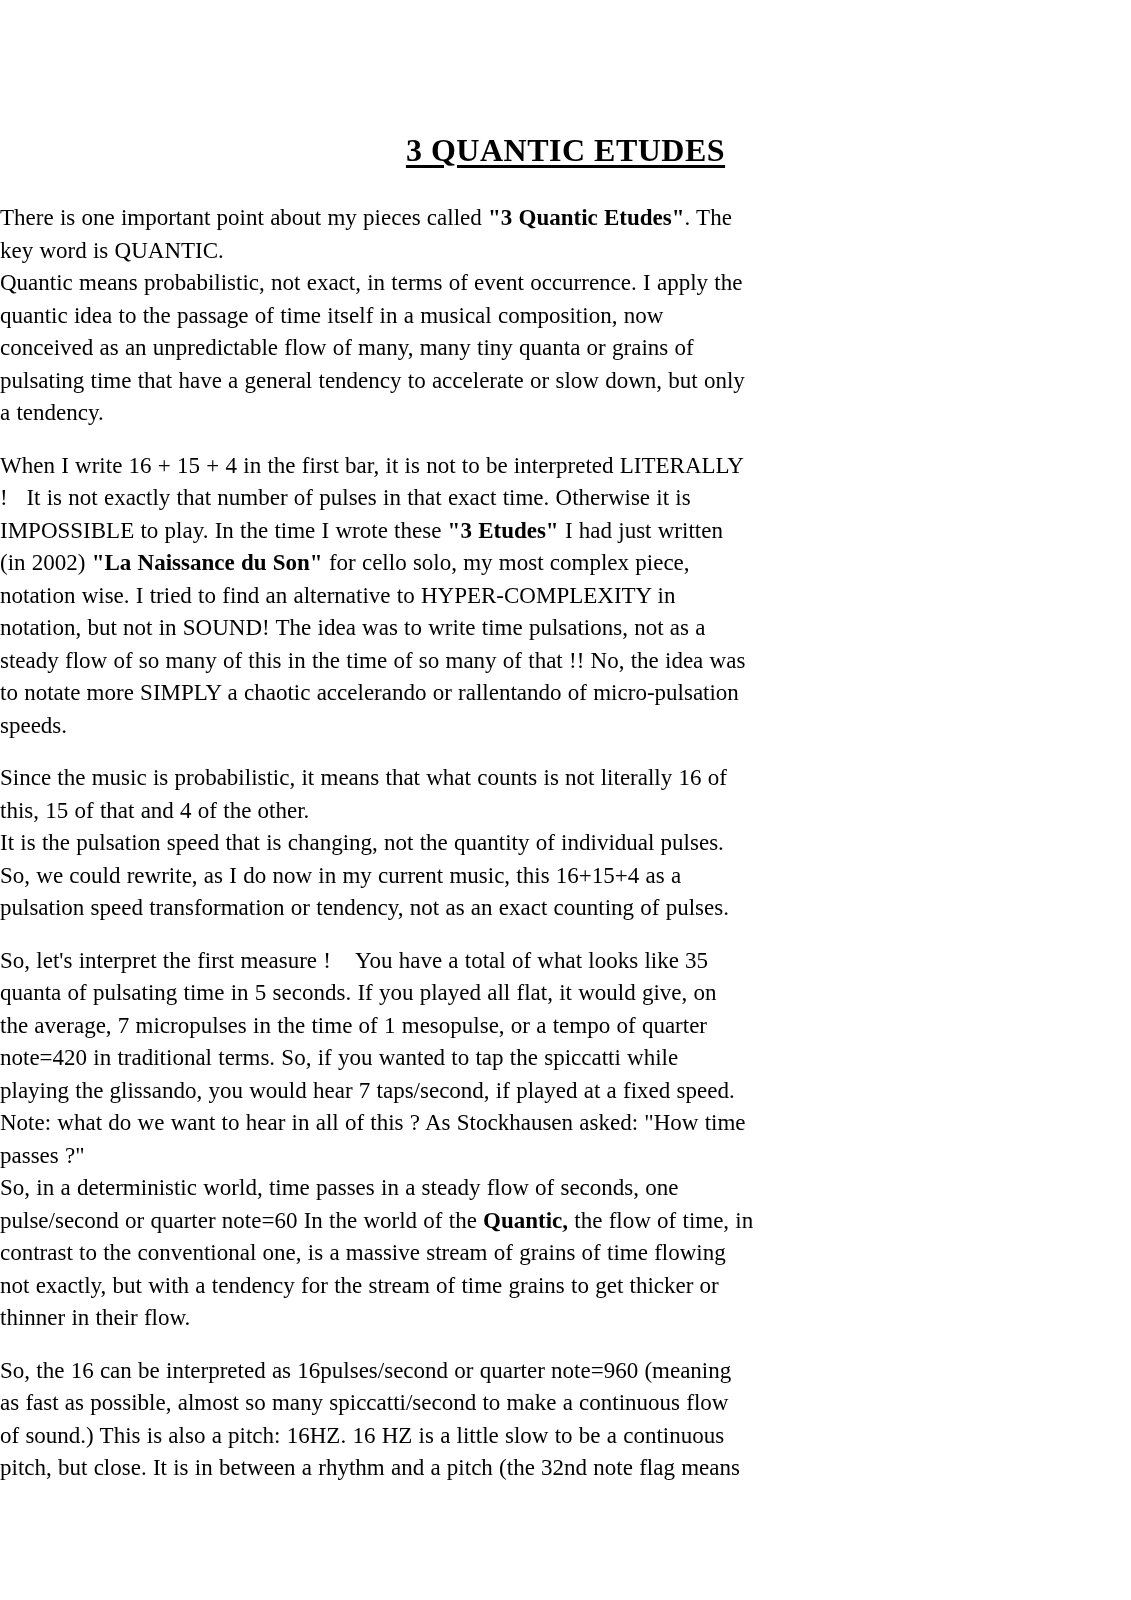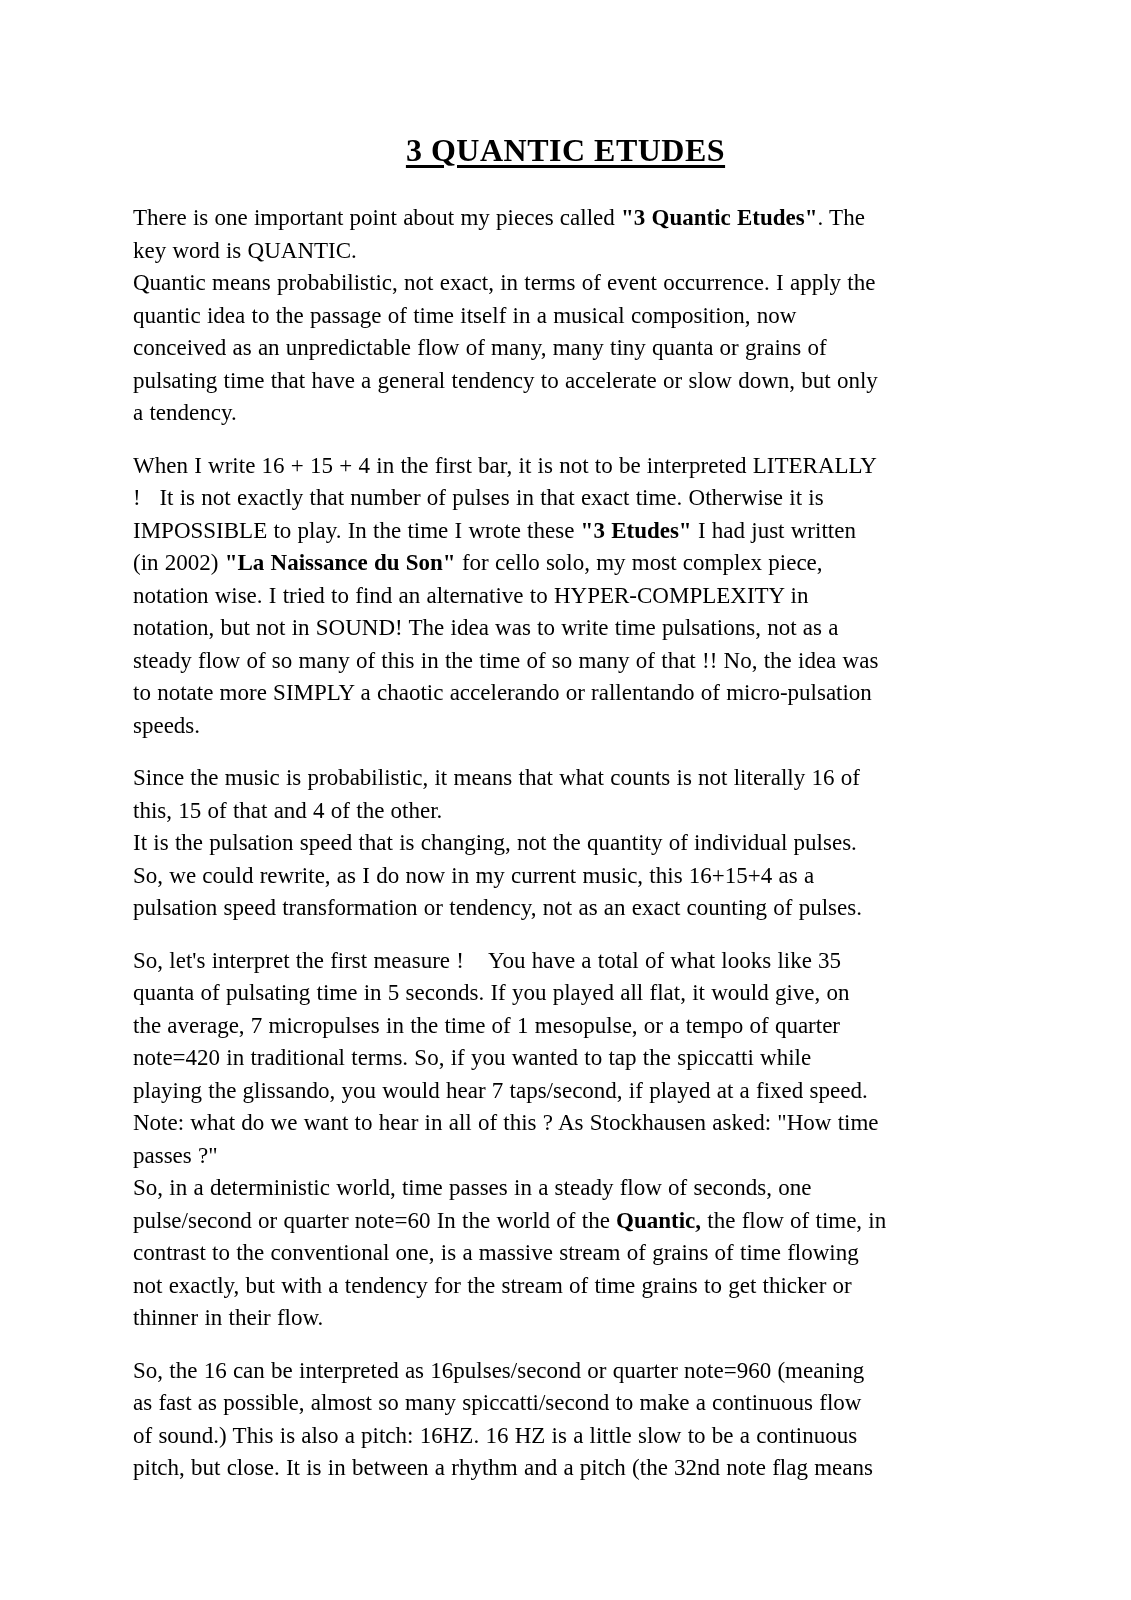--- a/index.html
+++ b/index.html
@@ -24,21 +24,20 @@
     font-size: 32px;
     line-height: 38px;
     font-weight: bold;
     text-decoration: underline;
     text-decoration-thickness: 3px;
     text-underline-offset: 4px;
     letter-spacing: 0.5px;
   }
   .doc-body {
     margin-top: 33px;
-    margin-left: 133px;
     width: 885px;
   }
   .para {
     margin: 0 0 20px 0;
     font-size: 23px;
     line-height: 32.5px;
     white-space: pre-wrap;
     word-spacing: 0.5px;
   }
   .para .b {

